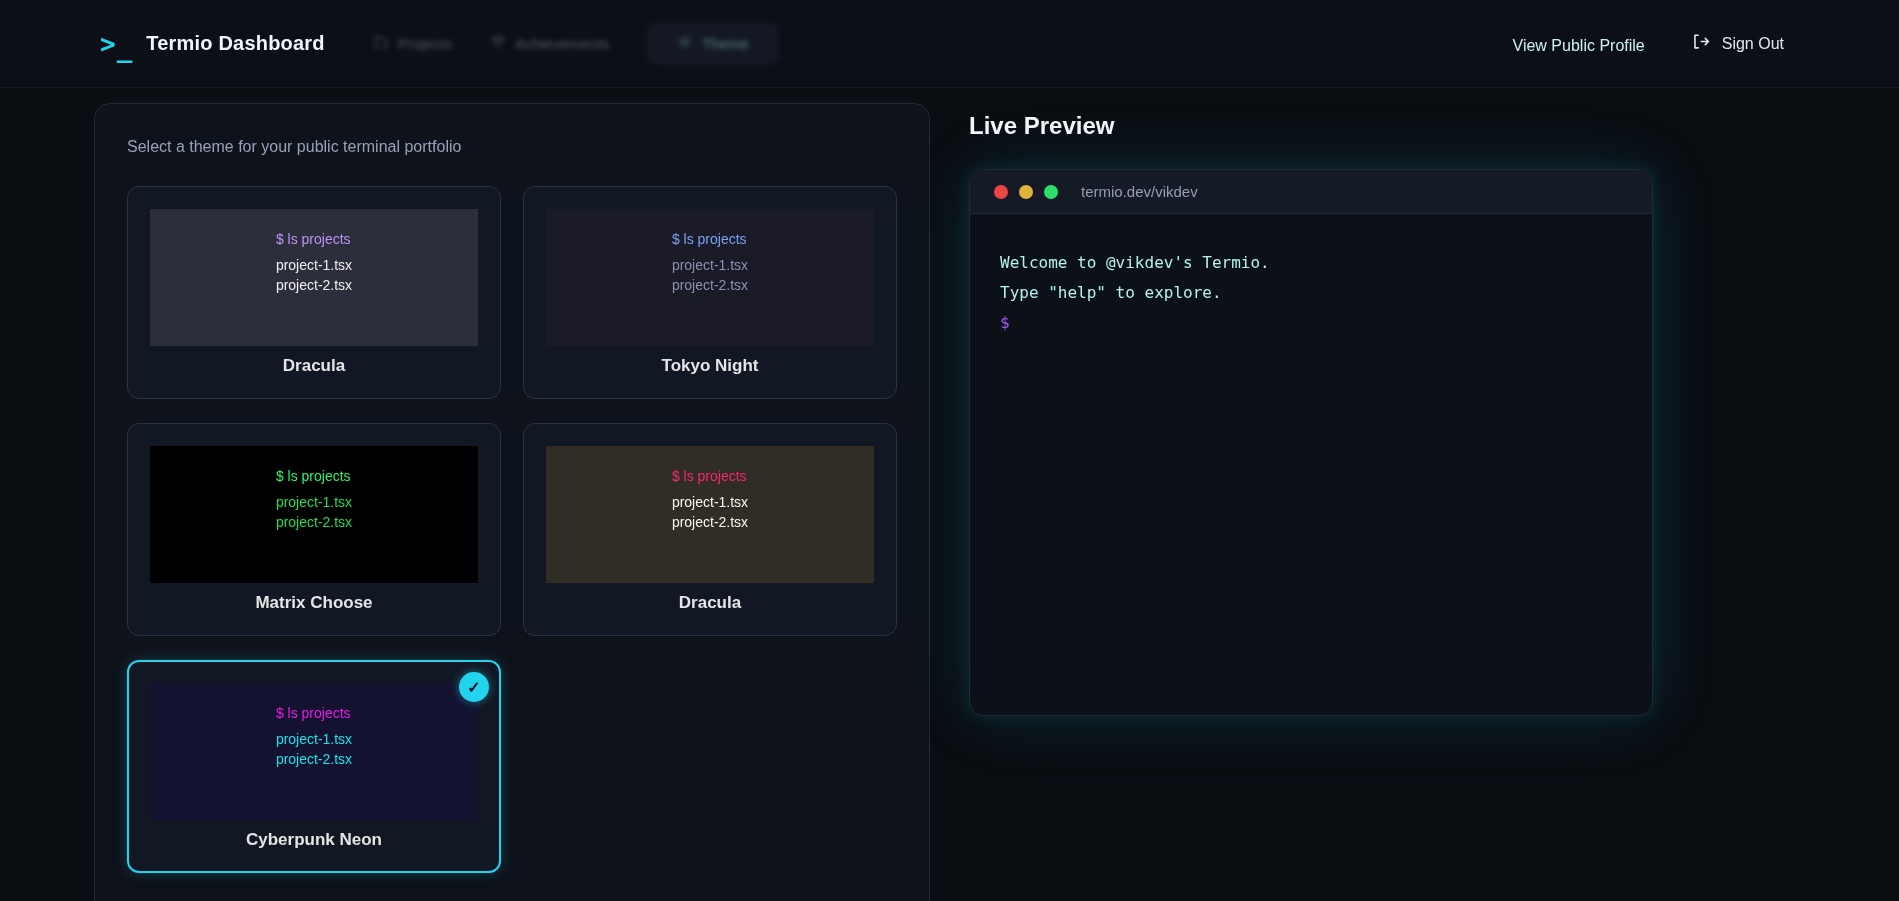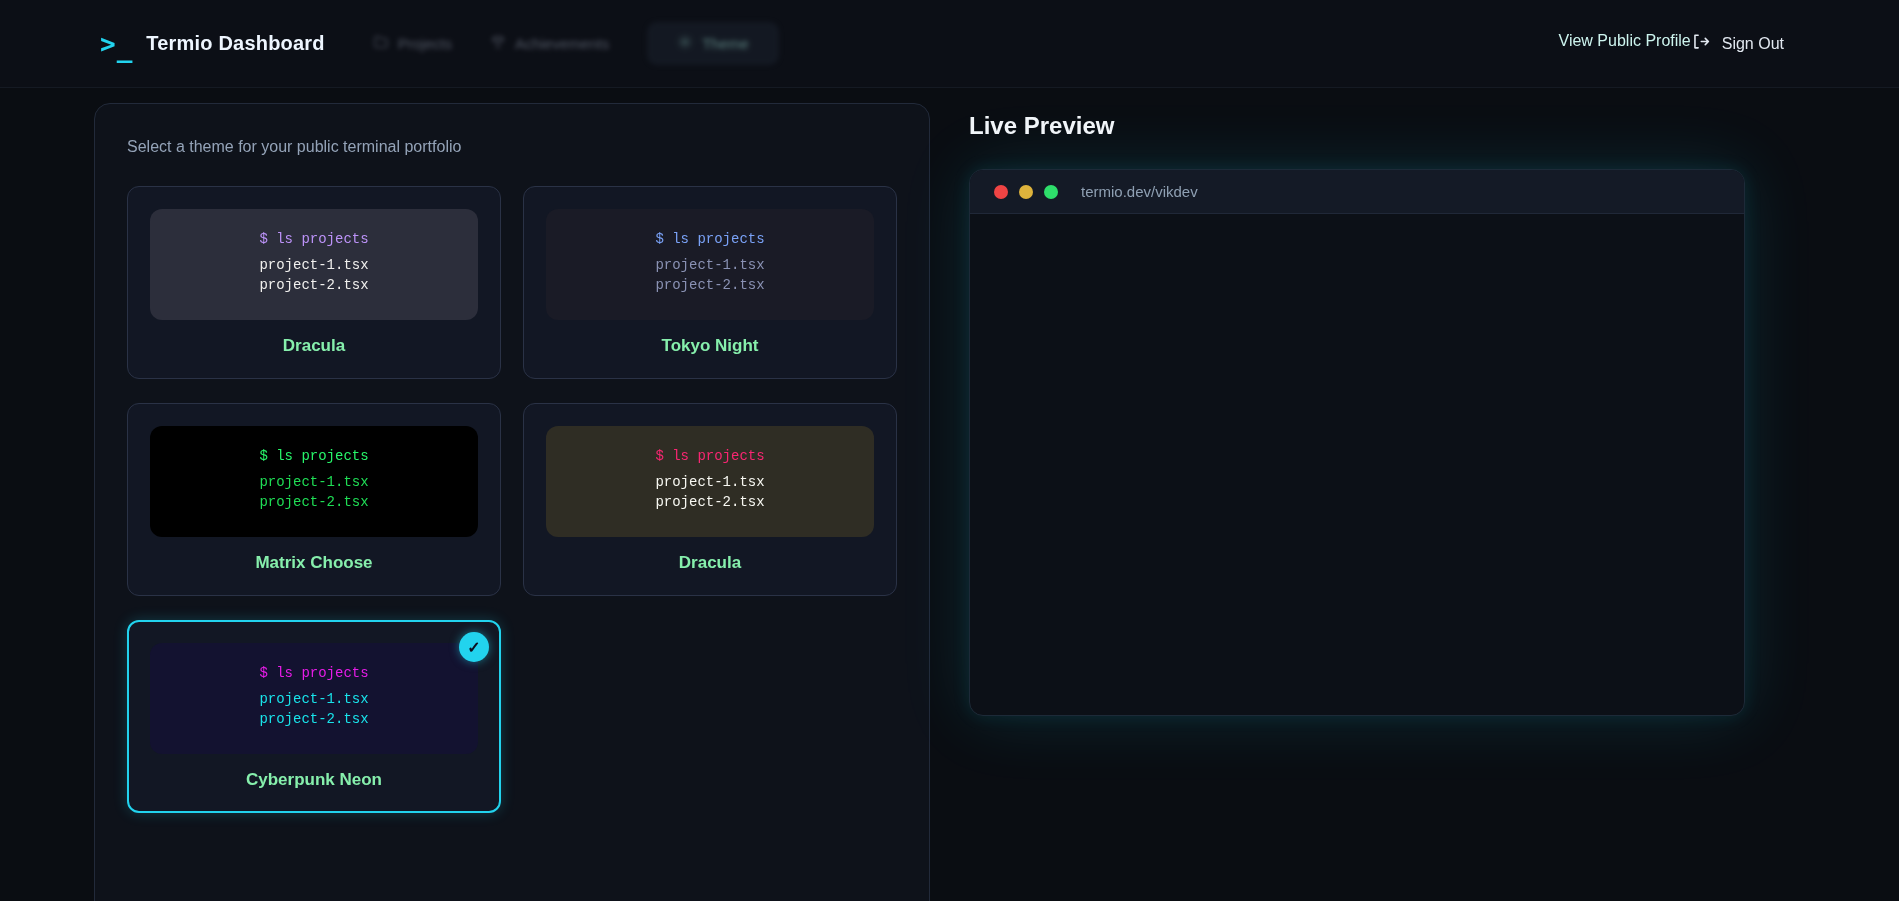--- a/index.html
+++ b/index.html
@@ -31,21 +31,21 @@
     display:flex; align-items:center; gap:38px; margin-left:48px;
     filter:blur(2.4px); opacity:.55;
   }
   .tab { display:flex; align-items:center; gap:9px; font-size:15px; color:#8b94a5; cursor:pointer; }
   .tab svg { opacity:.8; }
   .tab.active {
     background:#1a212d; border-radius:10px; padding:12px 30px;
     color:#9adbd2;
   }
 
-  .header-right { margin-left:auto; display:flex; align-items:flex-start; }
+  .header-right { margin-left:auto; display:flex; align-items:flex-end; gap:46px; }
   .profile-link { font-size:16px; color:#cdf4ee; cursor:pointer; }
   .signout { display:flex; align-items:center; gap:12px; font-size:16px; color:#e2e8f0; cursor:pointer; }
 
   
   .theme-panel {
     position:absolute; left:94px; top:103px;
     width:836px; height:830px;
     background:#0e121a;
     border:1px solid #222a3a;
     border-radius:16px;
@@ -66,47 +66,47 @@
     border-radius:12px;
     padding:22px;
     cursor:pointer;
   }
   .theme-card.selected {
     border:2px solid #22d3ee;
     padding:21px;
     box-shadow:0 0 14px rgba(34,211,238,.22);
   }
   .preview {
-    border-radius:12px; height:111px; padding-top:22px;
-    font-family:Liberation Mono, monospace; font-size:14px;
+    border-radius:0; height:137px; padding-top:22px;
+    font-family:Liberation Sans, sans-serif; font-size:14px;
     text-align:center;
   }
   .preview .inner { display:inline-block; text-align:left; }
   .preview .cmd { margin-bottom:8px; }
   .preview .file { line-height:20px; }
-  .tname { text-align:center; font-size:17px; font-weight:bold; color:#86efac; margin-top:16px; }
+  .tname { text-align:center; font-size:17px; font-weight:bold; color:#e5e5e5; margin-top:10px; }
 
   .badge {
     display:none;
     position:absolute; top:10px; right:10px;
     width:30px; height:30px; border-radius:50%;
     background:#22d3ee; color:#0b1020;
     font-size:16px; font-weight:bold;
     align-items:center; justify-content:center;
     box-shadow:0 0 10px rgba(34,211,238,.5);
   }
   .theme-card.selected .badge { display:flex; }
 
   
   .live { position:absolute; left:969px; top:112px; }
   .live-title { font-size:24px; font-weight:bold; color:#f1f5f9; }
 
   .terminal {
     margin-top:29px;
-    width:776px; height:547px;
+    width:684px; height:547px;
     background:#0c1017;
     border:1px solid #1d2a38;
     border-radius:14px;
     box-shadow:0 0 70px rgba(34,211,238,.14), 0 0 18px rgba(34,211,238,.10);
     overflow:hidden;
   }
   .term-bar {
     height:44px; background:#141a26;
     border-bottom:1px solid #202838;
     display:flex; align-items:center;
@@ -250,14 +250,21 @@
 <div class="live">
   <div class="live-title">Live Preview</div>
 
   <div class="terminal">
     <div class="term-bar">
       <span class="dot red"></span>
       <span class="dot yellow"></span>
       <span class="dot green"></span>
       <span class="term-url">termio.dev/vikdev</span>
     </div>
+    <div class="term-body">
+      <div id="term-lines">
+          <div class="term-line">Welcome to @vikdev's Termio.</div>
+          <div class="term-line">Type "help" to explore.</div>
+        </div>
+      <div class="term-prompt">$</div>
+    </div>
   </div>
 </div>
 
 </body></html>

